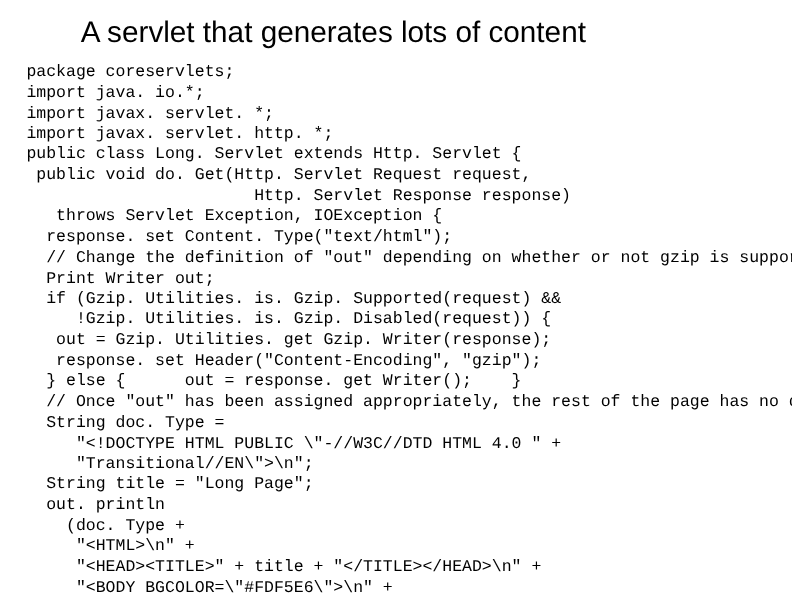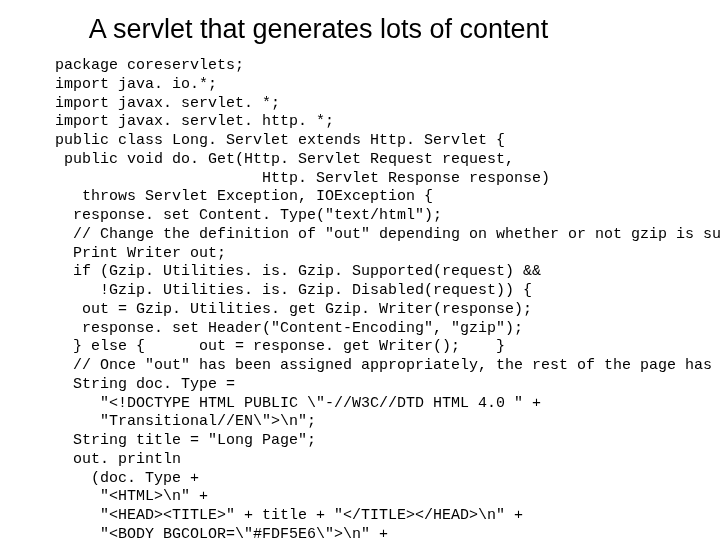--- a/index.html
+++ b/index.html
@@ -9,21 +9,21 @@
     height: 540px;
     background: #ffffff;
     font-family: Arial, Helvetica, sans-serif;
     overflow: hidden;
   }
   .slide {
     width: 592px;
     height: 540px;
     position: relative;
     box-sizing: border-box;
-    padding: 14px 40px 20px 55px;
+    padding: 14px 40px 20px 24px;
   }
   .title {
     font-size: 27px;
     font-weight: 400;
     color: #000;
     text-align: center;
     margin: 0 0 12px 0;
     padding-left: 30px;
   }
   .code {

